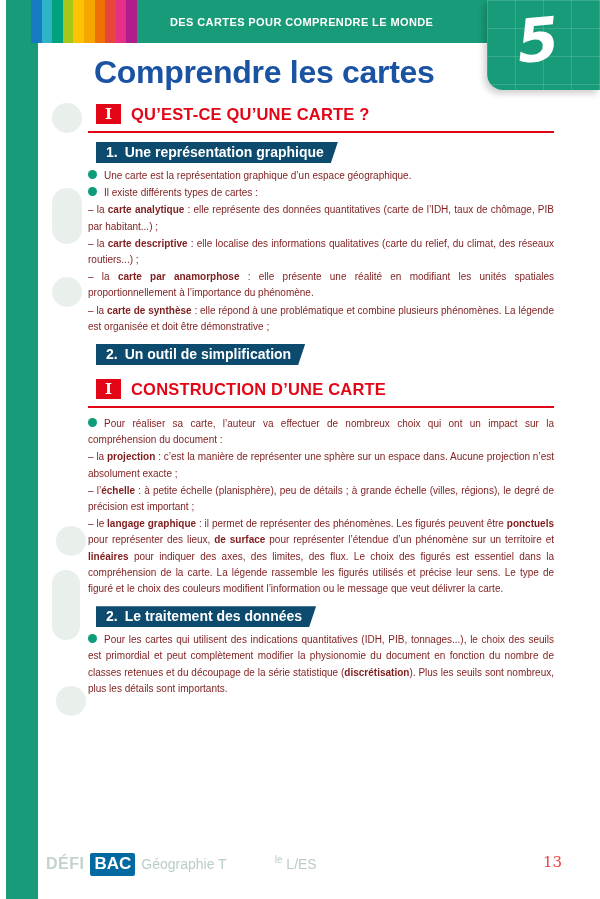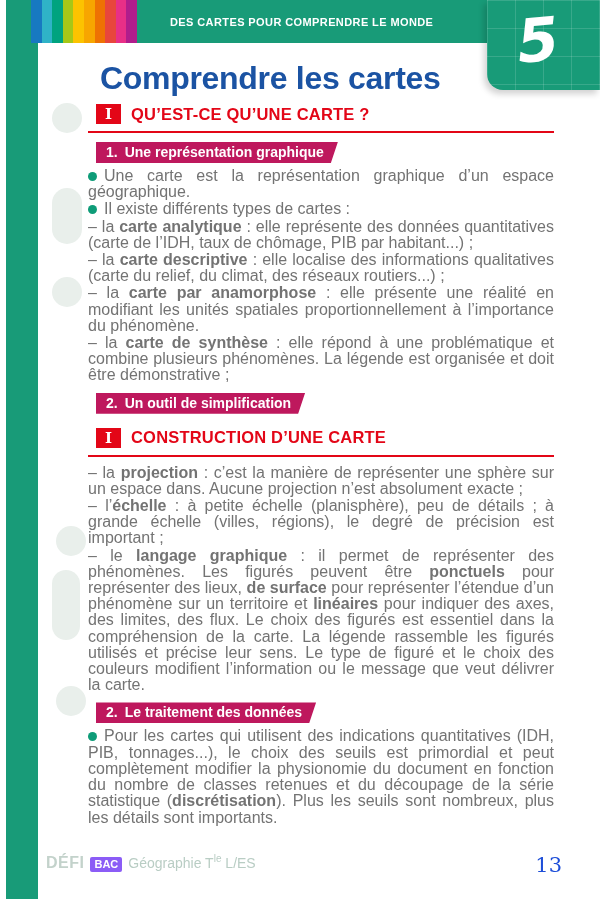--- a/index.html
+++ b/index.html
@@ -43,39 +43,39 @@
   .section + .section{margin-top:12px;}
   .section-head{display:flex;align-items:center;gap:10px;padding:0 0 5px 8px;
         border-bottom:2px solid #e30617;margin-bottom:8px;height:24px;}
   .numeral-box{display:inline-flex;align-items:center;justify-content:center;
         width:25px;height:20px;background:#e30617;color:#fff;
         font-family:"DejaVu Serif",serif;font-weight:bold;font-size:15px;}
   .section-title{color:#e30617;font-size:16.5px;font-weight:bold;letter-spacing:.2px;white-space:nowrap;}
 
   .sub-head{margin:9px 0 5px 8px;}
   .sub-head:first-of-type{margin-top:6px;}
-  .sub-head-box{display:inline-block;background:#be185d;color:#fff;font-size:14px;font-weight:bold;
+  .sub-head-box{display:inline-block;background:#0c4a6e;color:#fff;font-size:14px;font-weight:bold;
         padding:2px 14px 3px 10px;clip-path:polygon(0 0,100% 0,calc(100% - 7px) 100%,0 100%);}
   .sub-num{margin-right:7px;}
 
-  .para{margin:0 0 1px 0;font-size:16px;line-height:16.2px;text-align:justify;color:#737373;}
+  .para{margin:0 0 1px 0;font-size:10px;line-height:16.2px;text-align:justify;color:#7f1d1d;}
   .para .b{font-weight:bold;}
   .dot{display:inline-block;width:9px;height:9px;border-radius:50%;background:#0e9c78;
         margin-right:7px;position:relative;top:0px;}
 
   
   .footer{position:absolute;left:46px;right:38px;top:853px;display:flex;
         justify-content:space-between;align-items:flex-start;}
   .brand{display:flex;align-items:baseline;gap:6px;color:#b9cdc4;}
   .brand-defi{font-weight:bold;font-size:16px;letter-spacing:.5px;color:#c3d2cb;}
-  .brand-bac{background:#8b5cf6;color:#fff;font-weight:bold;font-size:11px;
+  .brand-bac{background:#0369a1;color:#fff;font-weight:bold;font-size:17px;
         padding:1px 4px 2px;border-radius:2px;}
   .footer-subject{font-size:14px;color:#b9cdc4;}
-  .footer-subject sup{font-size:10px;}
-  .page-number{font-size:21px;color:#1d4ed8;font-family:"DejaVu Serif",serif;}
+  .footer-subject sup{font-size:10px;margin-left:48px;}
+  .page-number{font-size:15px;color:#ef4444;font-family:"DejaVu Serif",serif;}
 </style>
 </head>
 <body>
 
 <div class="page">
 
   <div class="spine"></div>
 
   <div class="band">
     <span class="banner-title">DES CARTES POUR COMPRENDRE LE MONDE</span>
@@ -90,21 +90,21 @@
       <div style="background: rgb(238, 114, 3);"></div>
       <div style="background: rgb(232, 70, 60);"></div>
       <div style="background: rgb(232, 47, 135);"></div>
       <div style="background: rgb(176, 29, 140);"></div>
     </div>
 
   <div class="badge">
     <span class="chapter-number">5</span>
   </div>
 
-  <h1 class="page-title" style="margin:10px;">Comprendre les cartes</h1>
+  <h1 class="page-title" style="margin:4px;">Comprendre les cartes</h1>
 
   <div class="bubble b1"></div>
   <div class="bubble b2"></div>
   <div class="bubble b3"></div>
   <div class="bubble b4"></div>
   <div class="bubble b5"></div>
   <div class="bubble b6"></div>
 
   <div class="content" id="content">
       <div class="section">
@@ -123,20 +123,21 @@
         <p class="para dash"><span>– la </span><span class="b">carte de synthèse</span><span> : elle répond à une problématique et combine plusieurs phénomènes. La légende est organisée et doit être démonstrative ;</span></p>
         <div class="sub-head"><span class="sub-head-box"><span class="sub-num">2.</span><span>Un outil de simplification</span></span></div>
       </div>
       <div class="section">
         <div class="section-head">
           <span class="numeral-box">
             <span>I</span>
           </span>
           <span class="section-title">CONSTRUCTION D’UNE CARTE</span>
         </div>
+        <p class="para bullet"><span class="dot"></span><span>Pour réaliser sa carte, l’auteur va effectuer de nombreux choix qui ont un impact sur la compréhension du document :</span></p>
         <p class="para dash"><span>– la </span><span class="b">projection</span><span> : c’est la manière de représenter une sphère sur un espace dans. Aucune projection n’est absolument exacte ;</span></p>
         <p class="para dash"><span>– l’</span><span class="b">échelle</span><span> : à petite échelle (planisphère), peu de détails ; à grande échelle (villes, régions), le degré de précision est important ;</span></p>
         <p class="para dash"><span>– le </span><span class="b">langage graphique</span><span> : il permet de représenter des phénomènes. Les figurés peuvent être </span><span class="b">ponctuels</span><span> pour représenter des lieux, </span><span class="b">de surface</span><span> pour représenter l’étendue d’un phénomène sur un territoire et </span><span class="b">linéaires</span><span> pour indiquer des axes, des limites, des flux. Le choix des figurés est essentiel dans la compréhension de la carte. La légende rassemble les figurés utilisés et précise leur sens. Le type de figuré et le choix des couleurs modifient l’information ou le message que veut délivrer la carte.</span></p>
         <div class="sub-head"><span class="sub-head-box"><span class="sub-num">2.</span><span>Le traitement des données</span></span></div>
         <p class="para bullet"><span class="dot"></span><span>Pour les cartes qui utilisent des indications quantitatives (IDH, PIB, tonnages...), le choix des seuils est primordial et peut complètement modifier la physionomie du document en fonction du nombre de classes retenues et du découpage de la série statistique (</span><span class="b">discrétisation</span><span>). Plus les seuils sont nombreux, plus les détails sont importants.</span></p>
       </div>
     </div>
 
   <div class="footer">
     <span class="brand">

